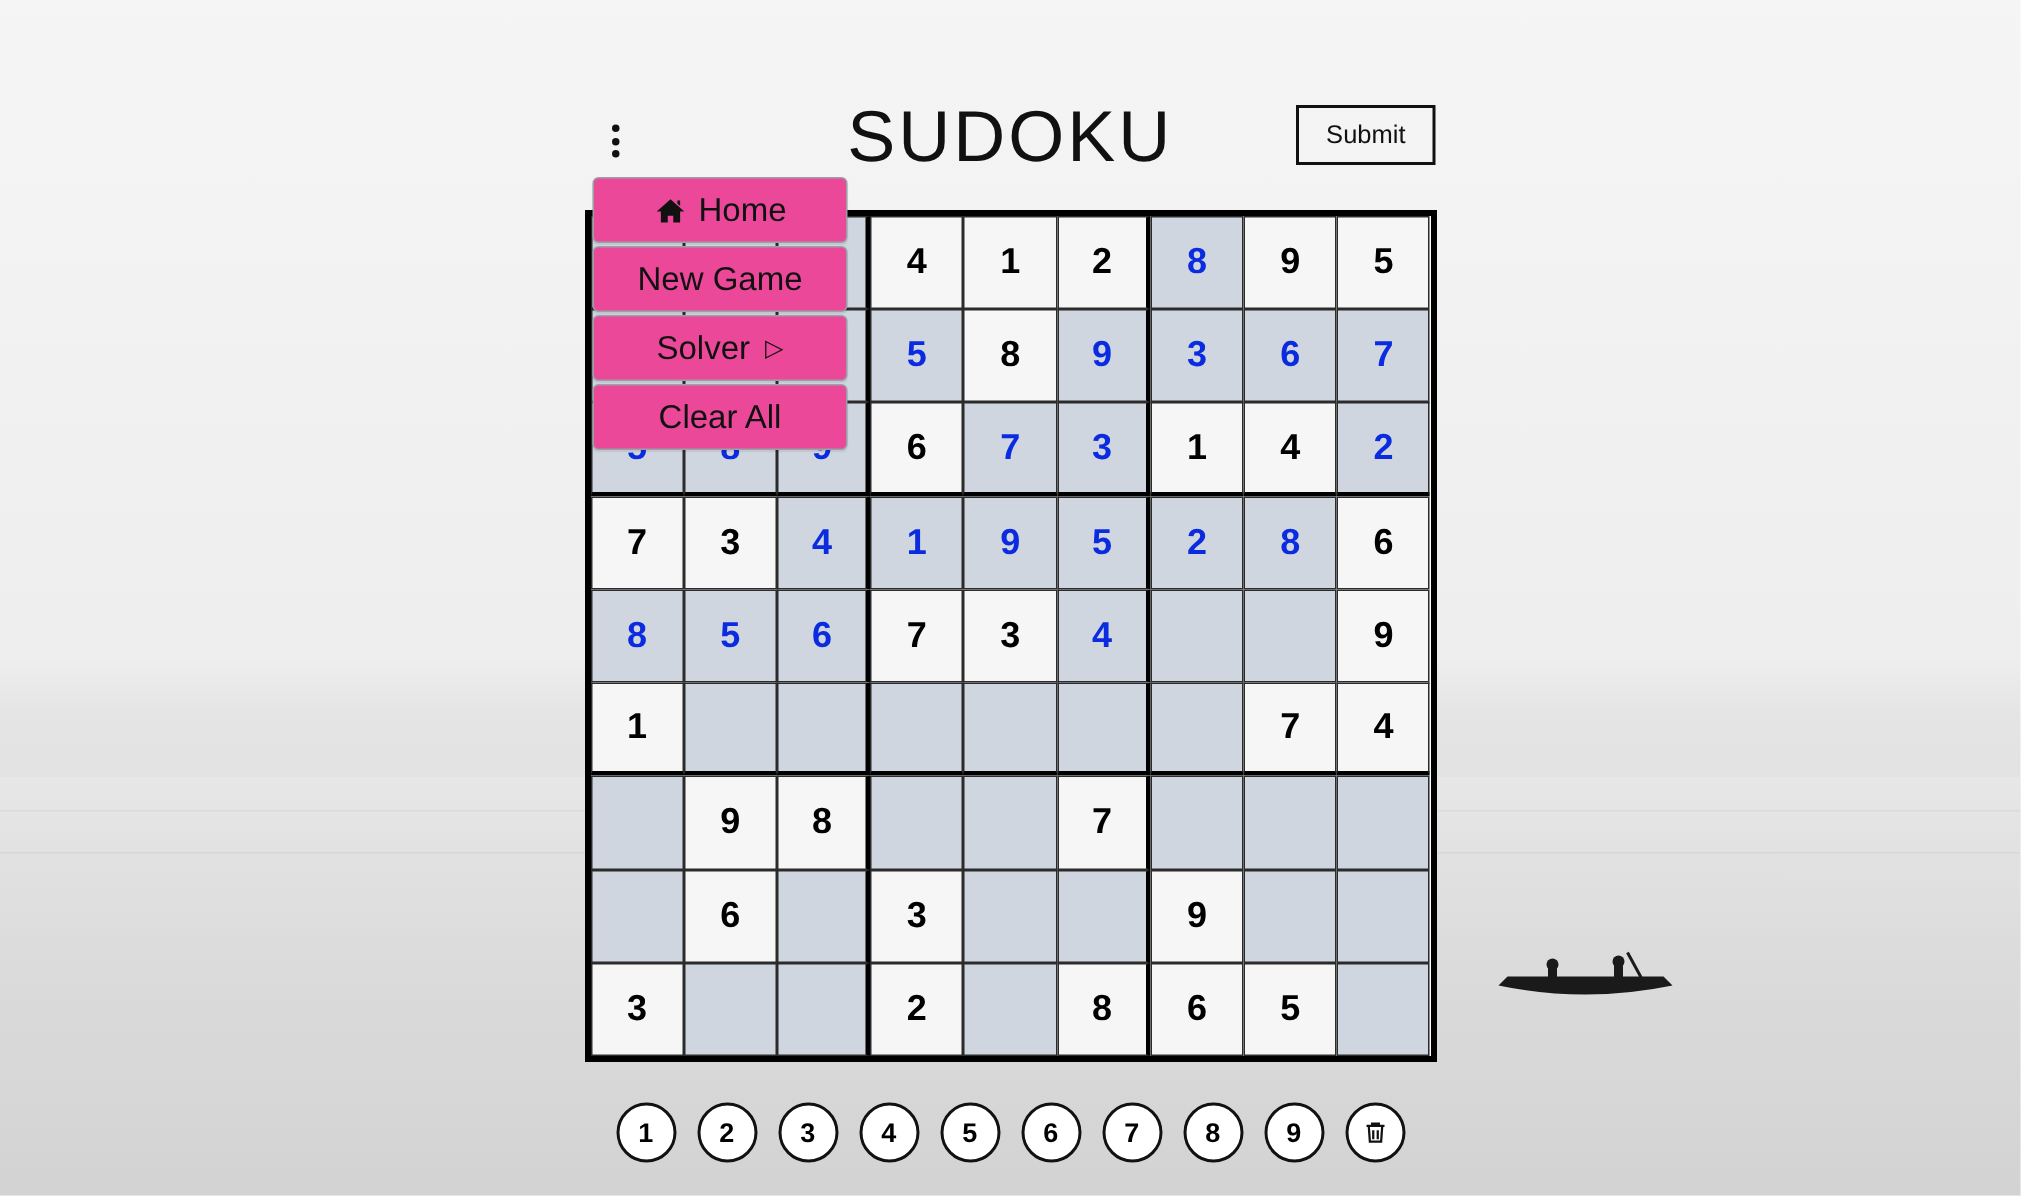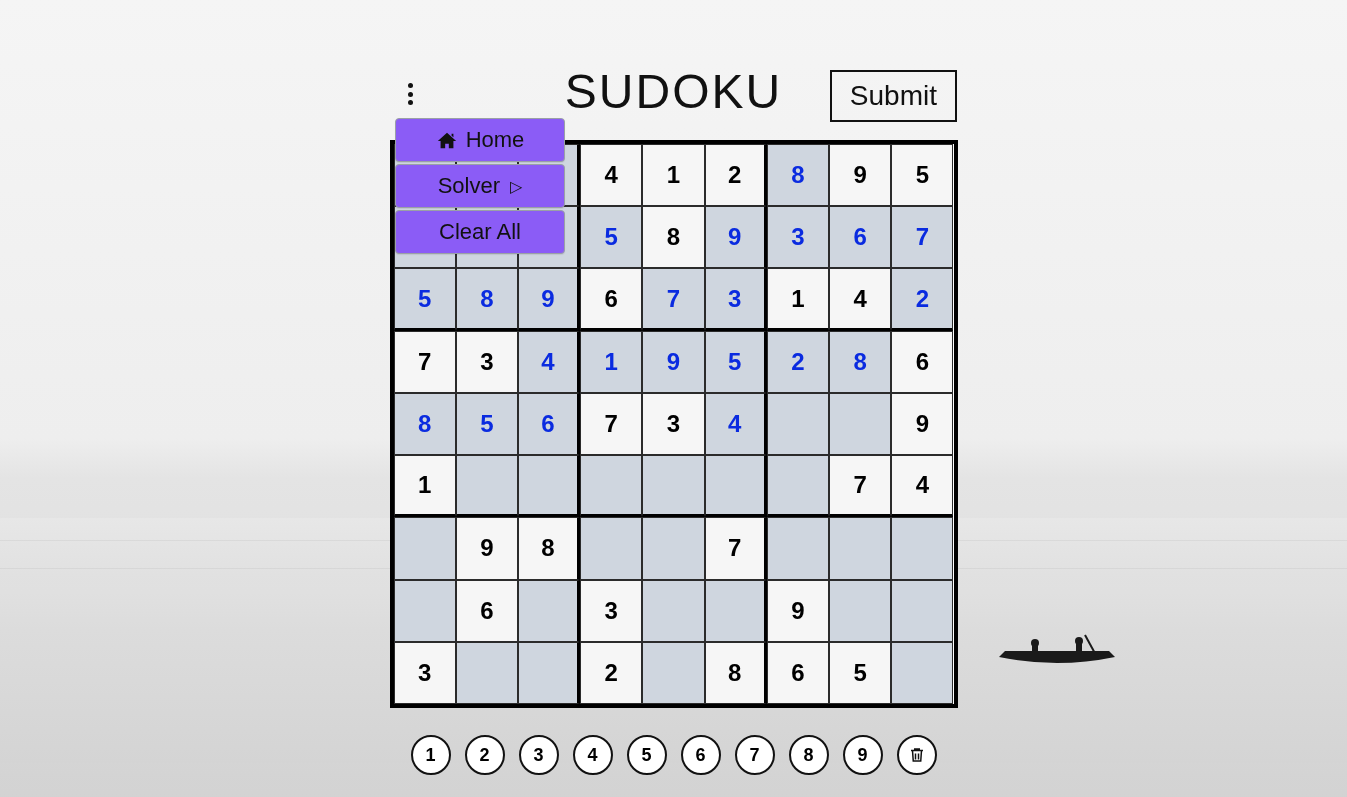--- a/index.html
+++ b/index.html
@@ -40,30 +40,30 @@
     position: absolute; left: 398px; top: 80px;
     width: 24px; height: 28px; cursor: pointer;
     display: flex; flex-direction: column; justify-content: space-between; align-items: center;
     padding: 3px 0;
   }
   .kebab span { width: 5px; height: 5px; background: #111; border-radius: 50%; }
 
   .submit {
     position: absolute; right: 390px; top: 70px;
     border: 2px solid #111; background: transparent;
-    font-size: 28px; padding: 8px 18px; cursor: pointer; color: #111;
+    font-size: 17px; padding: 8px 18px; cursor: pointer; color: #111;
     font-family: inherit;
   }
 
   .menu {
     position: absolute; left: 395px; top: 118px; width: 170px;
     z-index: 10;
   }
   .menu-item {
-    background: #8b5cf6;
+    background: #ec4899;
     border: 1px solid #9aa0a6;
     border-radius: 4px;
     padding: 8px 10px;
     margin-bottom: 2px;
     font-size: 22px;
     color: #111;
     cursor: pointer;
     display: flex; align-items: center; justify-content: center; gap: 8px;
     box-shadow: 0 1px 1px rgba(0,0,0,.08);
   }
@@ -134,20 +134,23 @@
 
   <div class="menu">
     <div class="menu-item">
       <span class="home-icon">
         <svg viewBox="0 0 24 24" fill="#111">
             <path d="M12 3 L2 12 h3 v8 h5 v-5 h4 v5 h5 v-8 h3 Z"></path>
             <path d="M17 4 h2 v4 l-2 -1.8 Z"></path>
           </svg>
       </span>
       <span>Home</span>
+    </div>
+    <div class="menu-item">
+      <span>New Game</span>
     </div>
     <div class="menu-item">
       <span>Solver</span>
       <span class="tri">▷</span>
     </div>
     <div class="menu-item">
       <span>Clear All</span>
     </div>
   </div>
 

